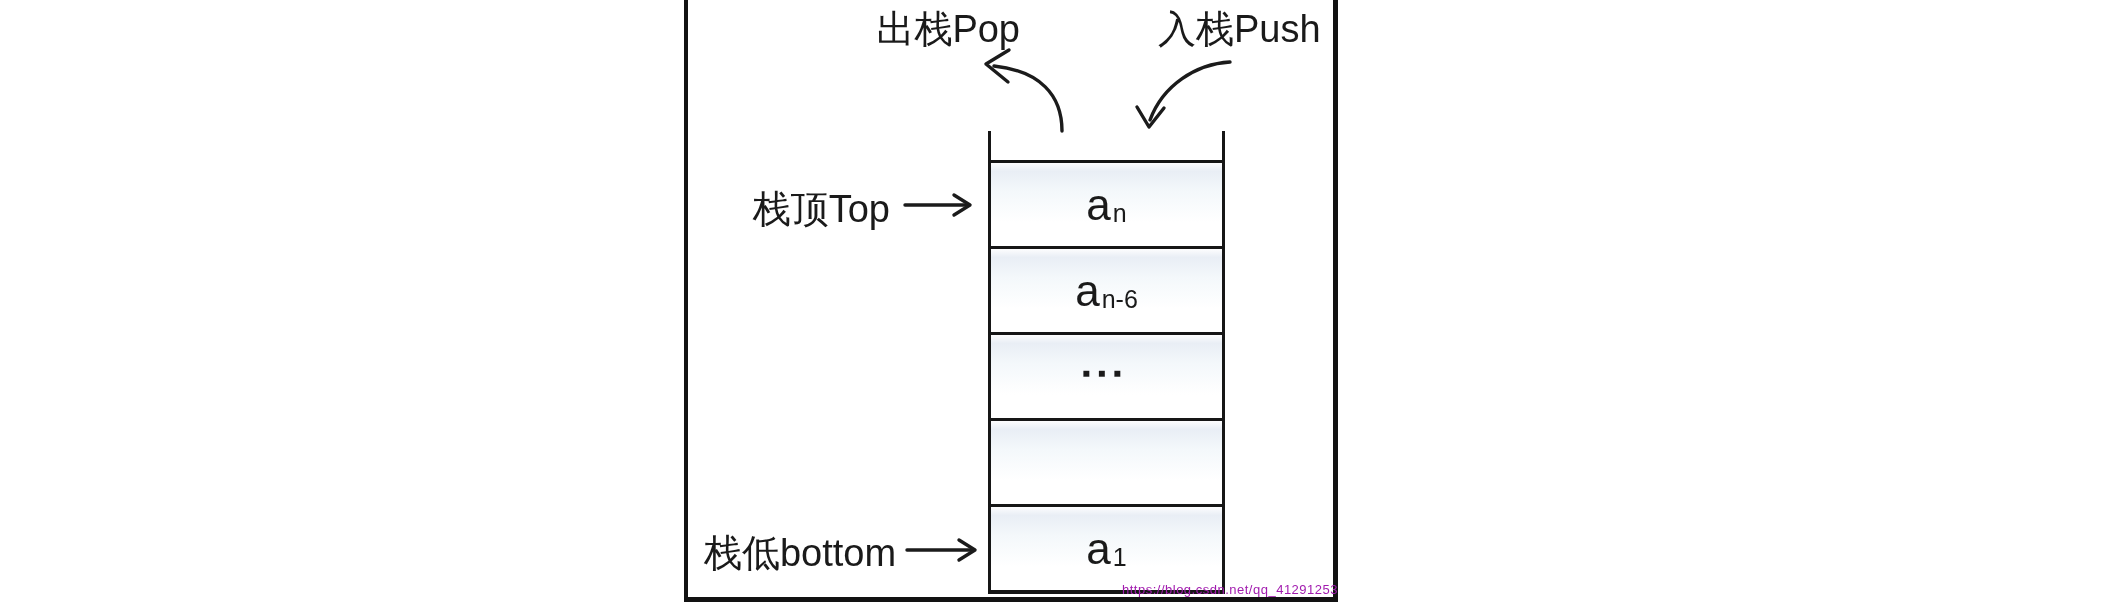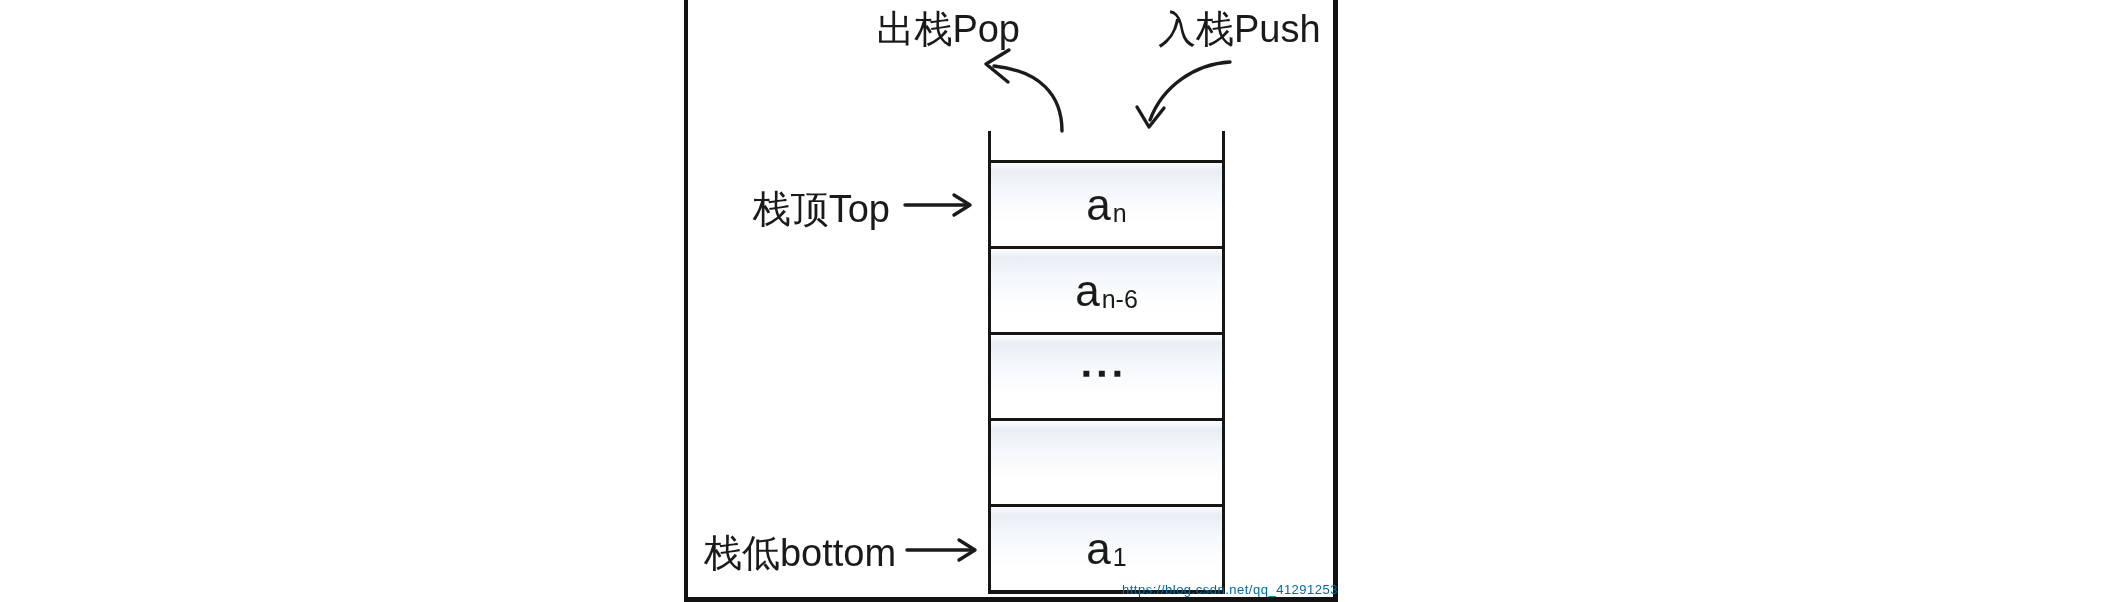--- a/index.html
+++ b/index.html
@@ -40,21 +40,21 @@
 
   
   .arrow-layer{position:absolute;left:0;top:0;width:2110px;height:602px;pointer-events:none;}
   .arrow-layer path, .arrow-layer polyline, .arrow-layer line{
     fill:none;stroke:#1b1b1b;stroke-width:3.4;stroke-linecap:round;stroke-linejoin:round;
   }
 
   
   .watermark{
     position:absolute;left:1122px;top:582px;font-size:13px;letter-spacing:0.5px;
-    color:#0369a1;white-space:nowrap;
+    color:#a21caf;white-space:nowrap;
   }
 </style>
 </head>
 <body>
 
 <div class="frame-left"></div>
 <div class="frame-right"></div>
 <div class="frame-bottom"></div>
 
 <div class="label pop-label">出栈Pop</div>

